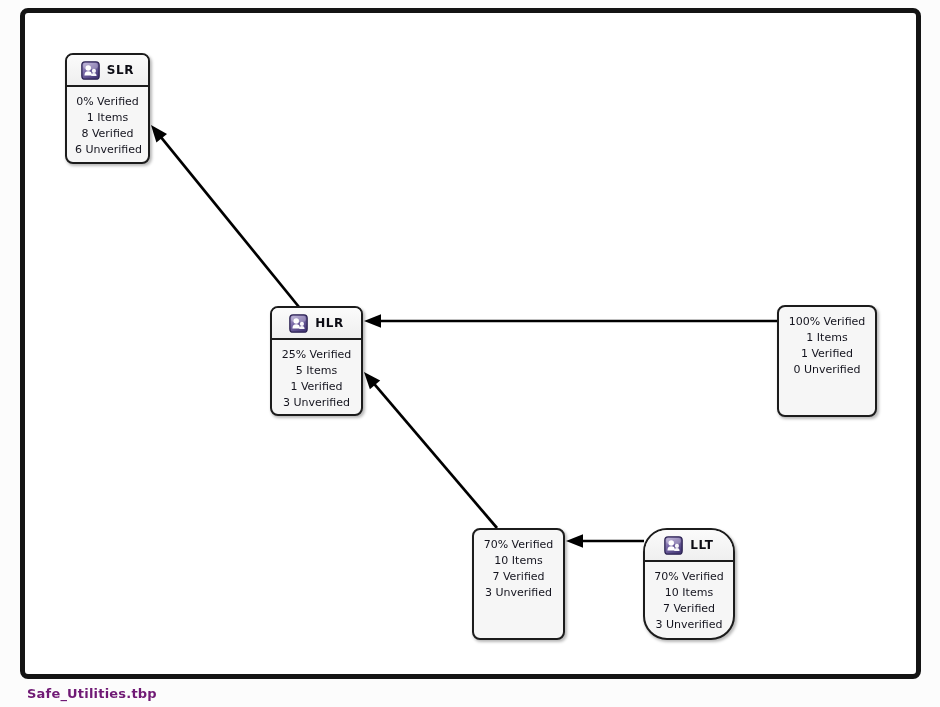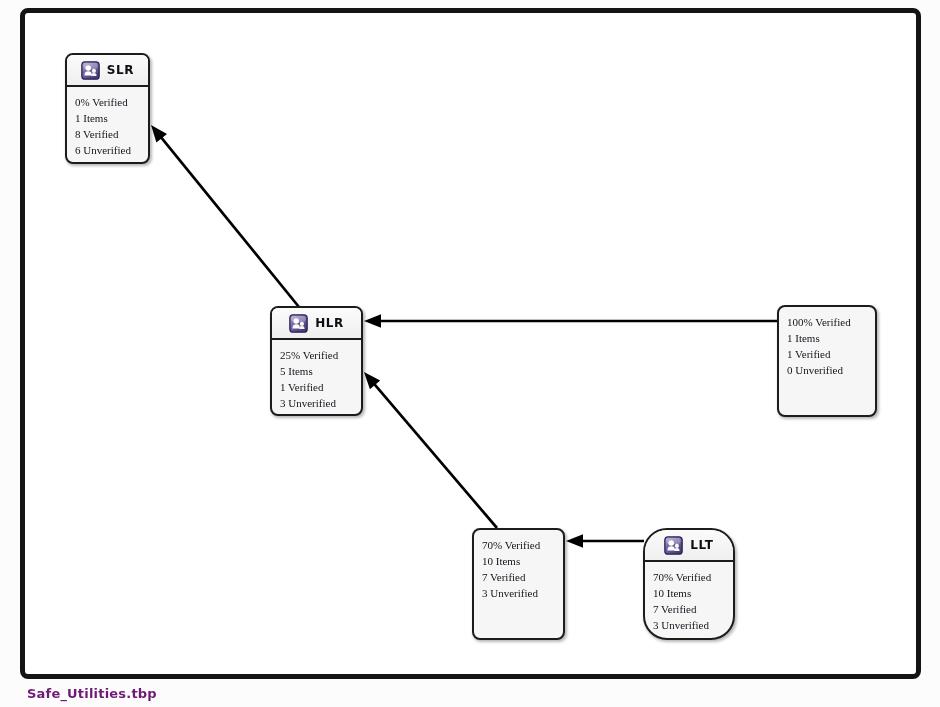--- a/index.html
+++ b/index.html
@@ -6,20 +6,21 @@
   html, body { width: 940px; height: 707px; }
   body {
     background: #fcfcfc;
     font-family: "DejaVu Sans", "Liberation Sans", sans-serif;
     overflow: hidden;
   }
   .stage {
     position: relative;
     width: 940px;
     height: 707px;
+    text-align: center;
   }
   .frame {
     position: absolute;
     left: 20px;
     top: 8px;
     width: 901px;
     height: 671px;
     border: 5px solid #141414;
     border-radius: 8px;
     background: #ffffff;
@@ -69,21 +70,20 @@
     white-space: nowrap;
   }
   .node-body {
     padding: 7px 8px 5px 8px;
   }
   .stat-line {
     font-size: 11px;
     line-height: 16px;
     color: #14141e;
     white-space: nowrap;
-    font-family: Liberation Serif, serif;
   }
   .file-label {
     position: absolute;
     left: 27px;
     top: 686px;
     font-size: 13px;
     font-weight: bold;
     color: #701a75;
     letter-spacing: 0.2px;
   }

